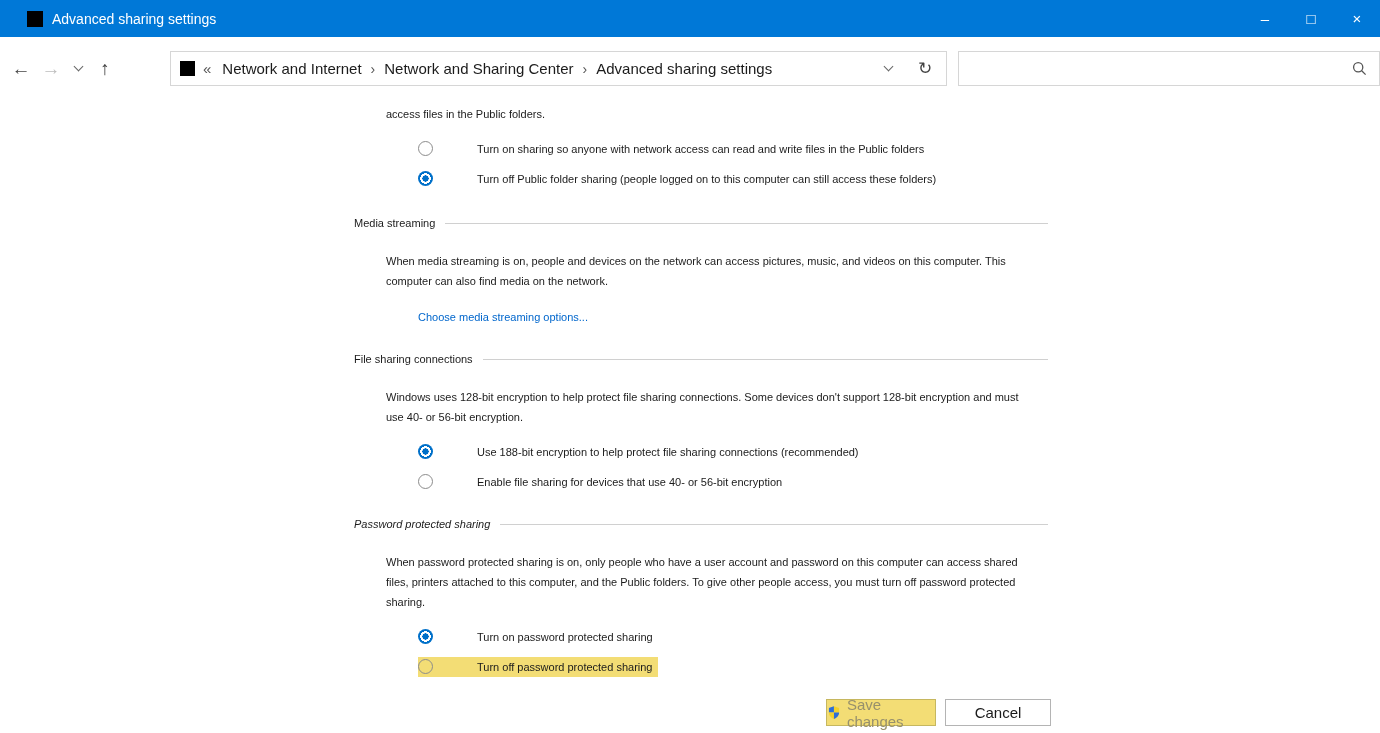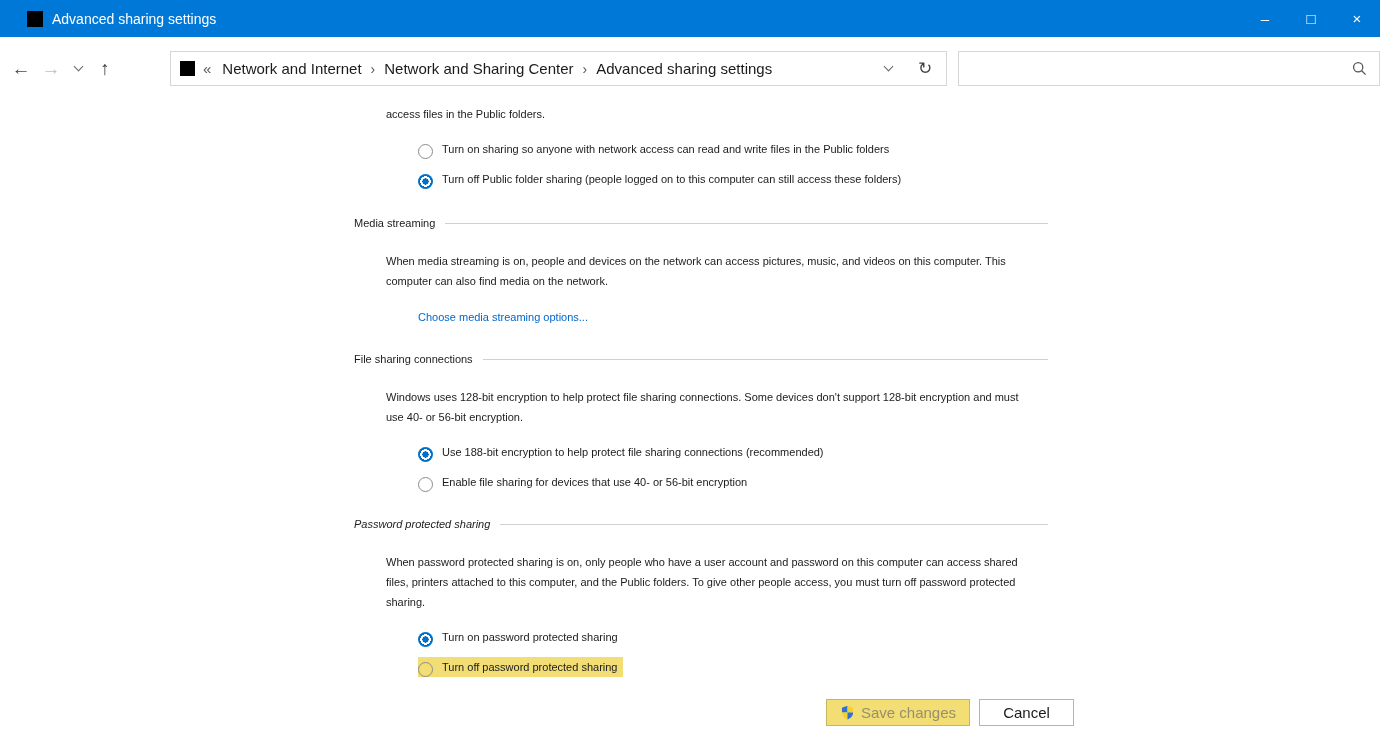--- a/index.html
+++ b/index.html
@@ -58,21 +58,21 @@
     height:100%; background:transparent; font-family:"Liberation Sans",sans-serif;
   }
   .search-icon { margin-right:12px; display:flex; }
 
   
   .content {
     position:absolute; top:100px; left:354px; width:694px;
     font-size:11px; color:#1b1b1b; line-height:20px;
   }
   .intro { margin:4px 0 0 32px; }
-  .radio-row { display:flex; align-items:flex-end; margin-left:64px; }
+  .radio-row { display:flex; align-items:flex-start; margin-left:64px;gap:35px; }
   .radio-group-top { margin-top:15px; }
   .radio-gap { margin-top:10px; }
   .radio {
     width:15px; height:15px; border-radius:50%; border:1px solid #8c8c8c;
     flex:none; margin:2px 9px 0 0; background:#fff;
   }
   .radio.sel {
     border:none;
     background:radial-gradient(circle, #0070c9 0 3.1px, #ffffff 3.2px 5.2px, #0070c9 5.3px 7.6px);
   }
@@ -92,24 +92,24 @@
   .hl-row { background:#f3dd75; width:fit-content; padding-right:6px; }
   .hl-row .radio { background:transparent; }
 
   
   .footer { position:absolute; top:699px; left:826px; display:flex; gap:9px; }
   .btn {
     height:27px; font-size:15px; display:flex; align-items:center;
     justify-content:center; cursor:default;
   }
   .btn-save {
-    width:144px; background:#f3dd75; border:1px solid #c6b75f;
+    width:110px; background:#f3dd75; border:1px solid #c6b75f;
     color:#97906c; gap:6px;
   }
-  .btn-cancel { width:95px; background:#ffffff; border:1px solid #b4b4b4; color:#1b1b1b; }
+  .btn-cancel { width:106px; background:#ffffff; border:1px solid #b4b4b4; color:#1b1b1b; }
 </style>
 </head>
 <body>
 
 <div class="titlebar">
   <div class="app-icon"></div>
   <span class="title-text">Advanced sharing settings</span>
   <div class="win-controls">
     <div class="win-btn">–</div>
     <div class="win-btn">□</div>

